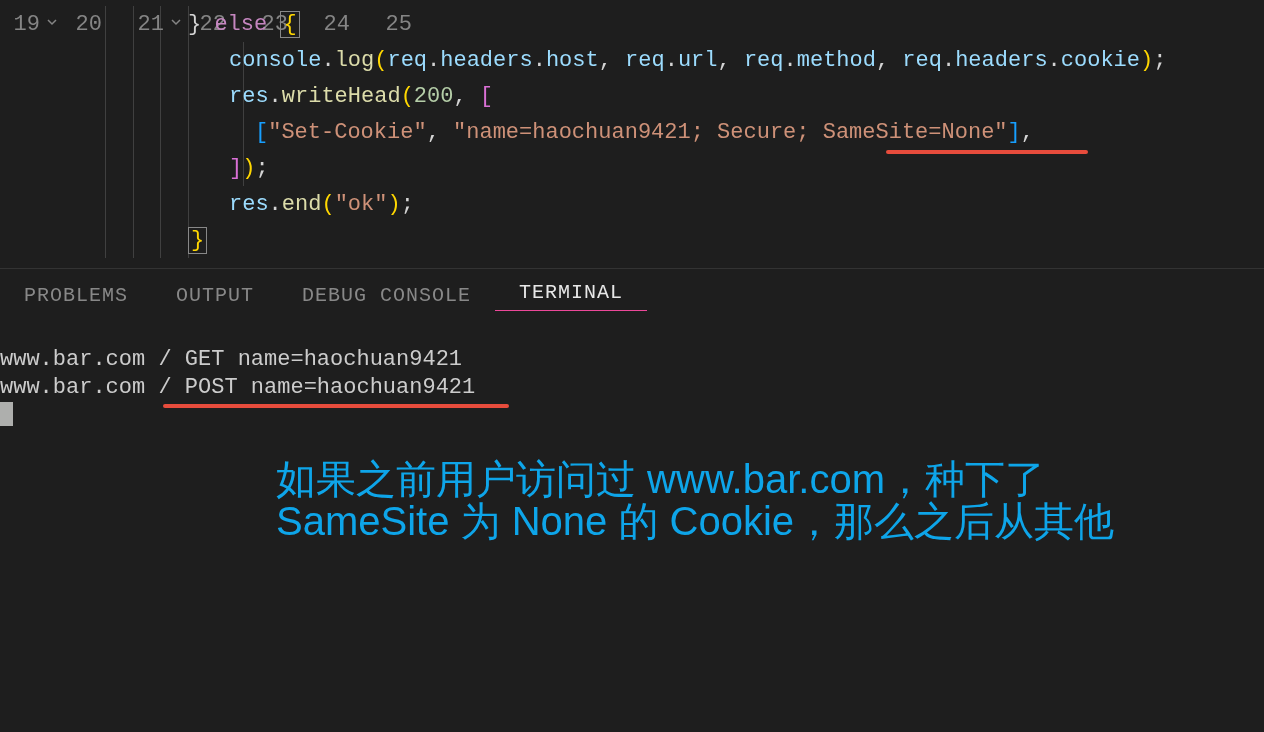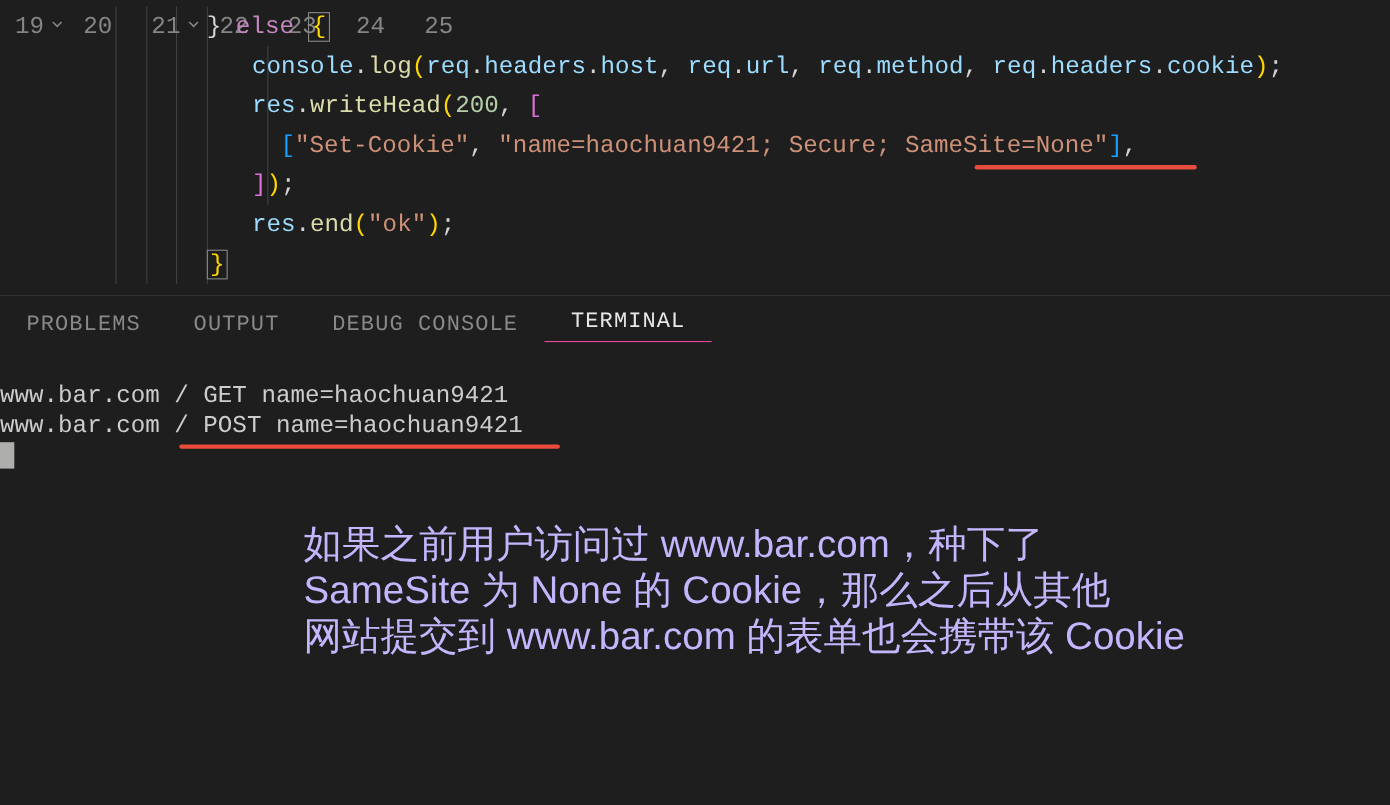--- a/index.html
+++ b/index.html
@@ -127,23 +127,23 @@
       left: 163px;
       top: 82px;
       width: 346px;
       height: 4px;
       background: #e74c3c;
       border-radius: 2px;
     }
     .annotation {
       position: absolute;
       left: 276px;
-      top: 152px;
-      color: #c4b5fd;
-      font-size: 35px;
+      top: 136px;
+      color: #0ea5e9;
+      font-size: 40px;
       line-height: 42px;
       font-family: -apple-system, "PingFang SC", "Microsoft YaHei", sans-serif;
     }
     .guide-container {
       position: absolute;
       left: 105px;
       top: 6px;
       height: 252px;
       display: flex;
     }
@@ -233,15 +233,14 @@
 <div class="terminal-area">
   <div class="terminal-line">www.bar.com / GET name=haochuan9421</div>
   <div class="terminal-line">www.bar.com / POST name=haochuan9421</div>
   <div class="terminal-line"><span class="cursor-block"></span></div>
 
   <div class="red-underline-2"></div>
 
   <div class="annotation">
     <div>如果之前用户访问过 www.bar.com，种下了</div>
     <div>SameSite 为 None 的 Cookie，那么之后从其他</div>
-    <div>网站提交到 www.bar.com 的表单也会携带该 Cookie</div>
   </div>
 </div>
 
 </body></html>

